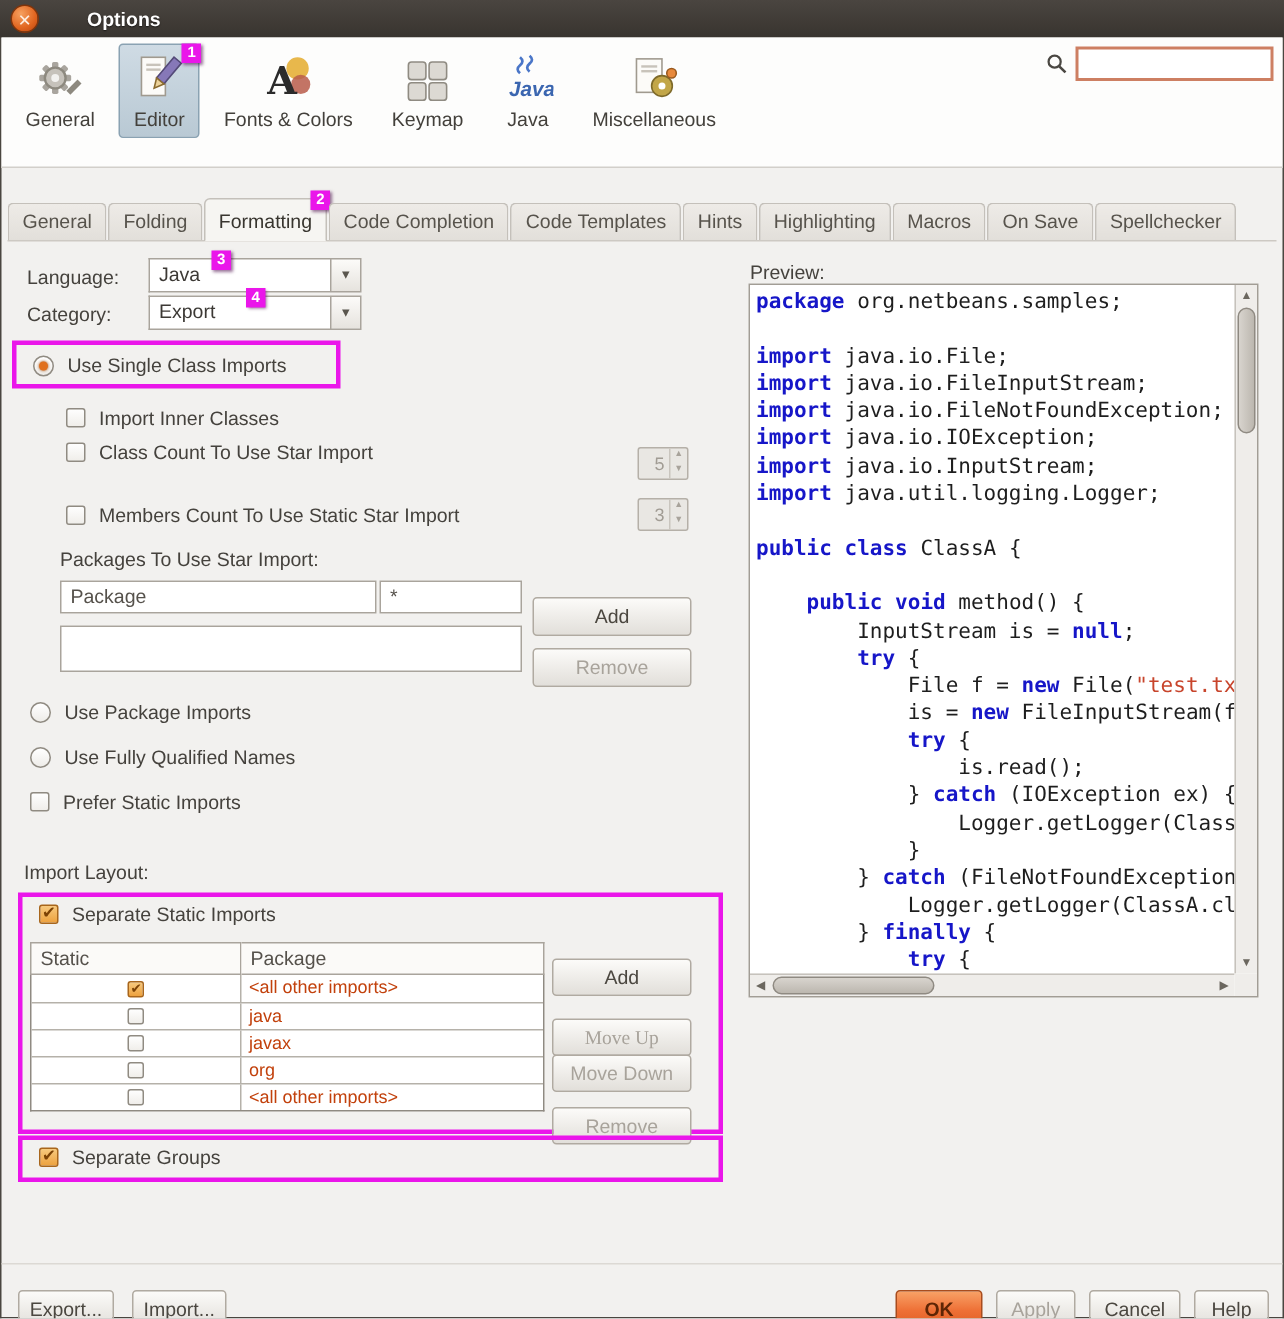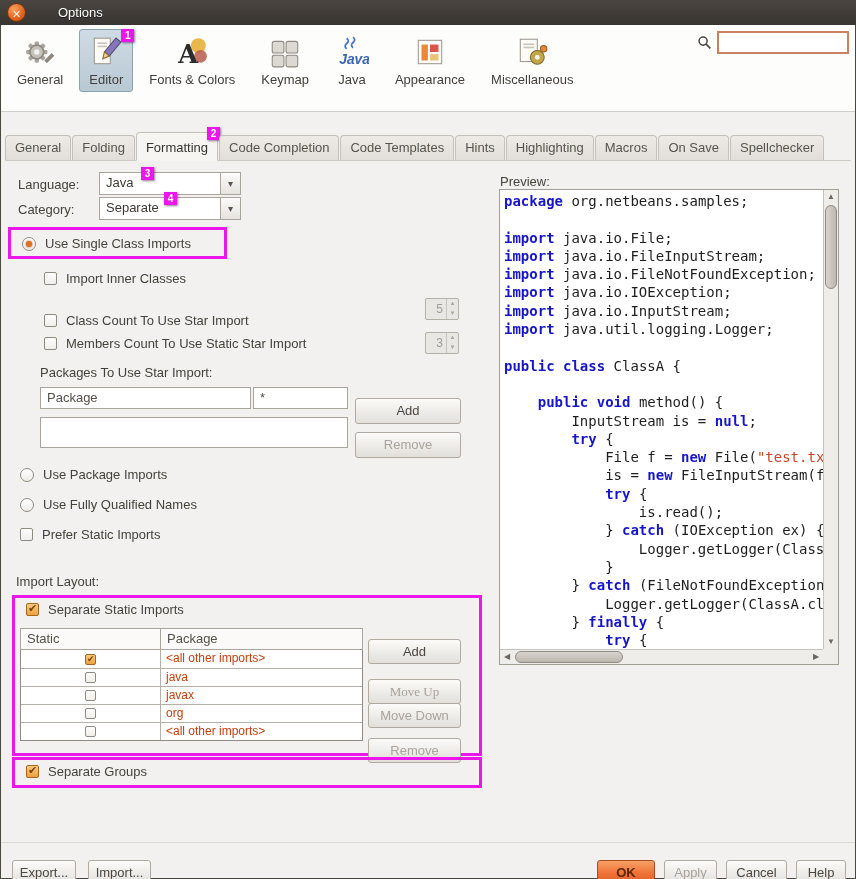--- a/index.html
+++ b/index.html
@@ -10,21 +10,21 @@
   .abs { position:absolute; }
 
   
   .titlebar { position:absolute; left:0; top:0; right:0; height:25px;
               background:linear-gradient(#4a4540,#38342f); }
   .close-btn { position:absolute; left:7px; top:3px; width:19px; height:19px; border-radius:50%;
                background:radial-gradient(circle at 35% 30%, #f6a05f, #e0641f 60%, #b8440f);
                border:1px solid #7e340c; text-align:center; cursor:default; }
   .close-btn .x { font-size:11px; line-height:17px; color:#fdeee2; font-weight:bold; }
   .titlebar .title { position:absolute; left:58px; top:0; line-height:25px; color:#ffffff;
-                     font-size:13px; font-weight:normal; text-shadow:0 1px 1px rgba(0,0,0,.6);text-align:right; }
+                     font-size:13px; font-weight:bold; text-shadow:0 1px 1px rgba(0,0,0,.6);text-align:right; }
 
   
   .toolbar { position:absolute; left:1px; top:25px; right:1px; height:87px; background:#fdfdfc;
              border-bottom:1px solid #d2cfca; }
   .tb-items { position:absolute; left:6px; top:4px; display:flex; gap:6px; }
   .tb-item { position:relative; display:flex; flex-direction:column; align-items:center;
              padding:5px 9px 4px; min-width:54px; border:1px solid transparent; border-radius:3px;
              cursor:default; }
   .tb-item.selected { background:linear-gradient(#cfdbe4,#b9c9d4); border-color:#8aa2b2; }
   .tb-icon { width:34px; height:34px; display:block; }
@@ -200,29 +200,20 @@
         <div class="tb-item">
           <span class="tb-icon"><svg viewBox="0 0 32 32">
               <path d="M11 3 q3 2.5 0 5 q-3 2.5 0 5" stroke="#4a76c8" fill="none" stroke-width="1.7"></path>
               <path d="M17 2 q3 2.5 0 5 q-3 2.5 0 5" stroke="#4a76c8" fill="none" stroke-width="1.7"></path>
               <text x="4" y="27" font-size="13" font-style="italic" font-weight="bold" fill="#3b66b0">Java</text>
             </svg></span>
           <span class="tb-label">Java</span>
         </div>
         <div class="tb-item">
           <span class="tb-icon"><svg viewBox="0 0 32 32">
-              <rect x="5" y="5" width="22" height="22" fill="#fdfcfa" stroke="#a09a8f"></rect>
-              <rect x="8" y="9" width="6" height="15" fill="#e8893c"></rect>
-              <rect x="16" y="9" width="8" height="7" fill="#d8574a"></rect>
-              <rect x="16" y="18" width="8" height="6" fill="#e8c37a"></rect>
-            </svg></span>
-          <span class="tb-label">Appearance</span>
-        </div>
-        <div class="tb-item">
-          <span class="tb-icon"><svg viewBox="0 0 32 32">
               <rect x="5" y="4" width="16" height="21" fill="#fcfbf8" stroke="#a09a8f"></rect>
               <rect x="8" y="8" width="10" height="1.5" fill="#c8c3ba"></rect>
               <rect x="8" y="11" width="10" height="1.5" fill="#c8c3ba"></rect>
               <circle cx="21" cy="21" r="6.5" fill="#c2a648" stroke="#7e6a2a"></circle>
               <circle cx="21" cy="21" r="2.2" fill="#fff"></circle>
               <circle cx="27" cy="13" r="3" fill="#e8893c" stroke="#9a5a1e"></circle>
             </svg></span>
           <span class="tb-label">Miscellaneous</span>
         </div>
       </div>
@@ -252,37 +243,37 @@
 
   <span class="lbl" style="left:18px;top:177px">Language:</span>
   <div class="combo" style="left:99px;top:172px">
     <span class="combo-text">Java</span>
     <span class="combo-btn">▾</span>
   </div>
   <span class="badge abs" style="left:141px;top:167px">3</span>
 
   <span class="lbl" style="left:18px;top:202px">Category:</span>
   <div class="combo" style="left:99px;top:197px">
-    <span class="combo-text">Separate</span>
+    <span class="combo-text">Export</span>
     <span class="combo-btn">▾</span>
   </div>
   <span class="badge abs" style="left:164px;top:192px">4</span>
 
   <div class="ann-rect" style="left:8px;top:227px;width:219px;height:32px"></div>
   <div class="opt" style="left:22px;top:236px">
     <span class="radio checked"></span>
     <span>Use Single Class Imports</span>
   </div>
 
   <div class="opt" style="left:44px;top:271px">
     <span class="cb"></span>
     <span>Import Inner Classes</span>
   </div>
 
-  <div class="opt" style="left:44px;top:313px">
+  <div class="opt" style="left:44px;top:294px">
     <span class="cb"></span>
     <span>Class Count To Use Star Import</span>
   </div>
   <div class="spinner" style="left:425px;top:298px">
     <span class="spin-val">5</span>
     <span class="spin-btns">
         <span>▲</span>
         <span>▼</span>
       </span>
   </div>

